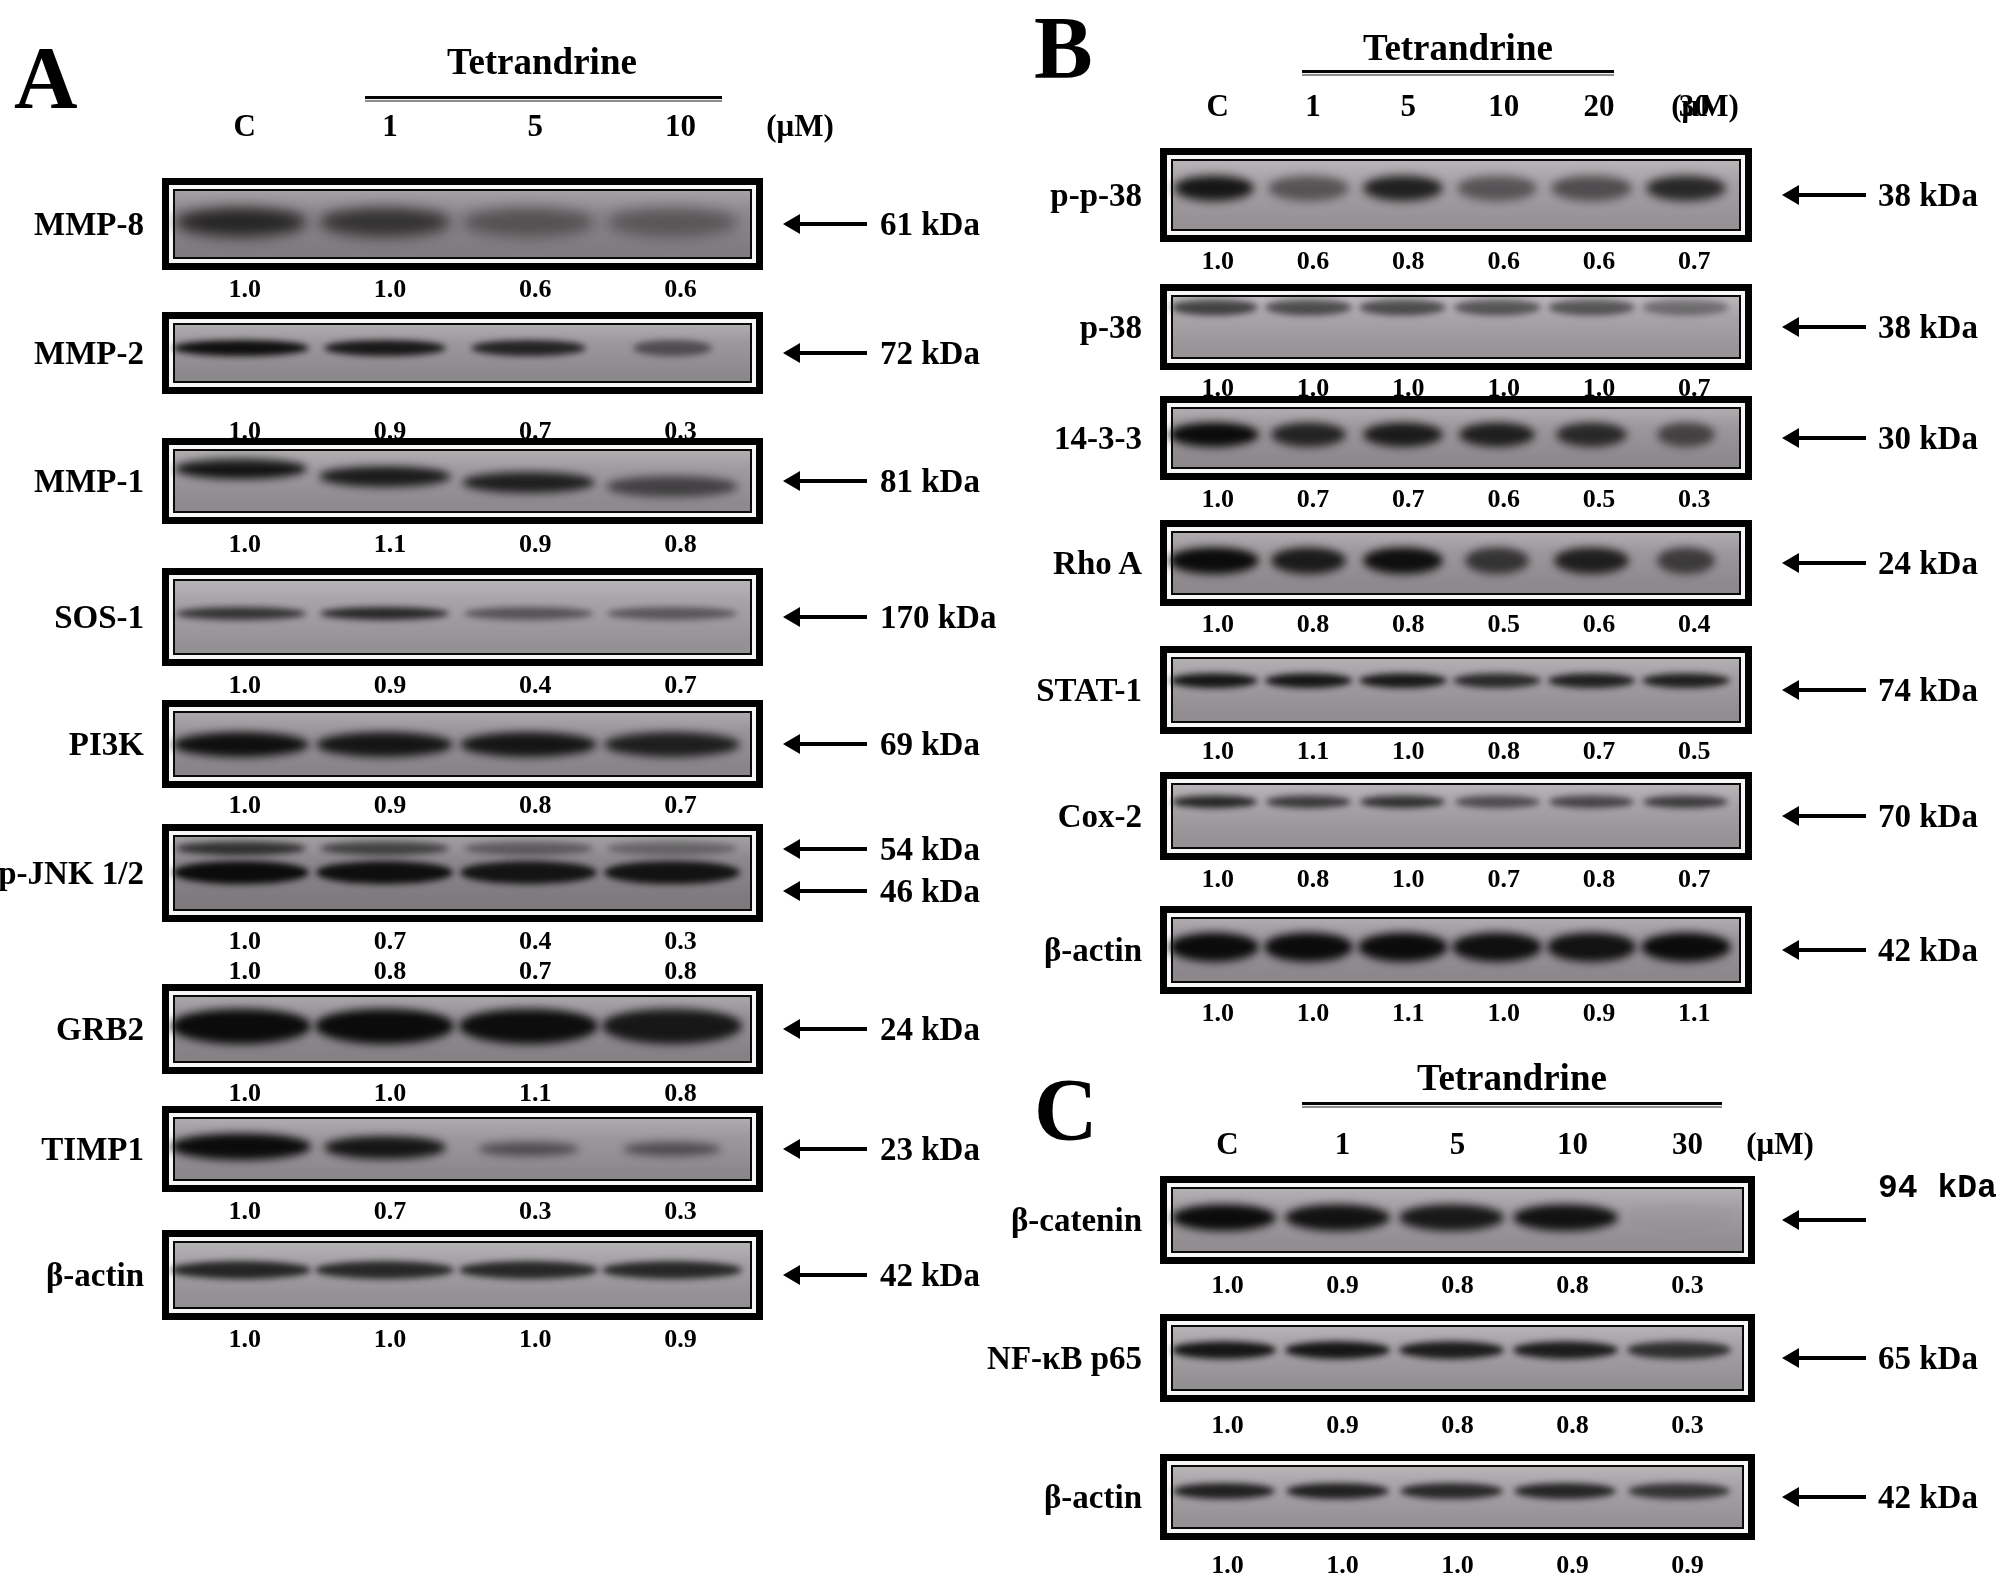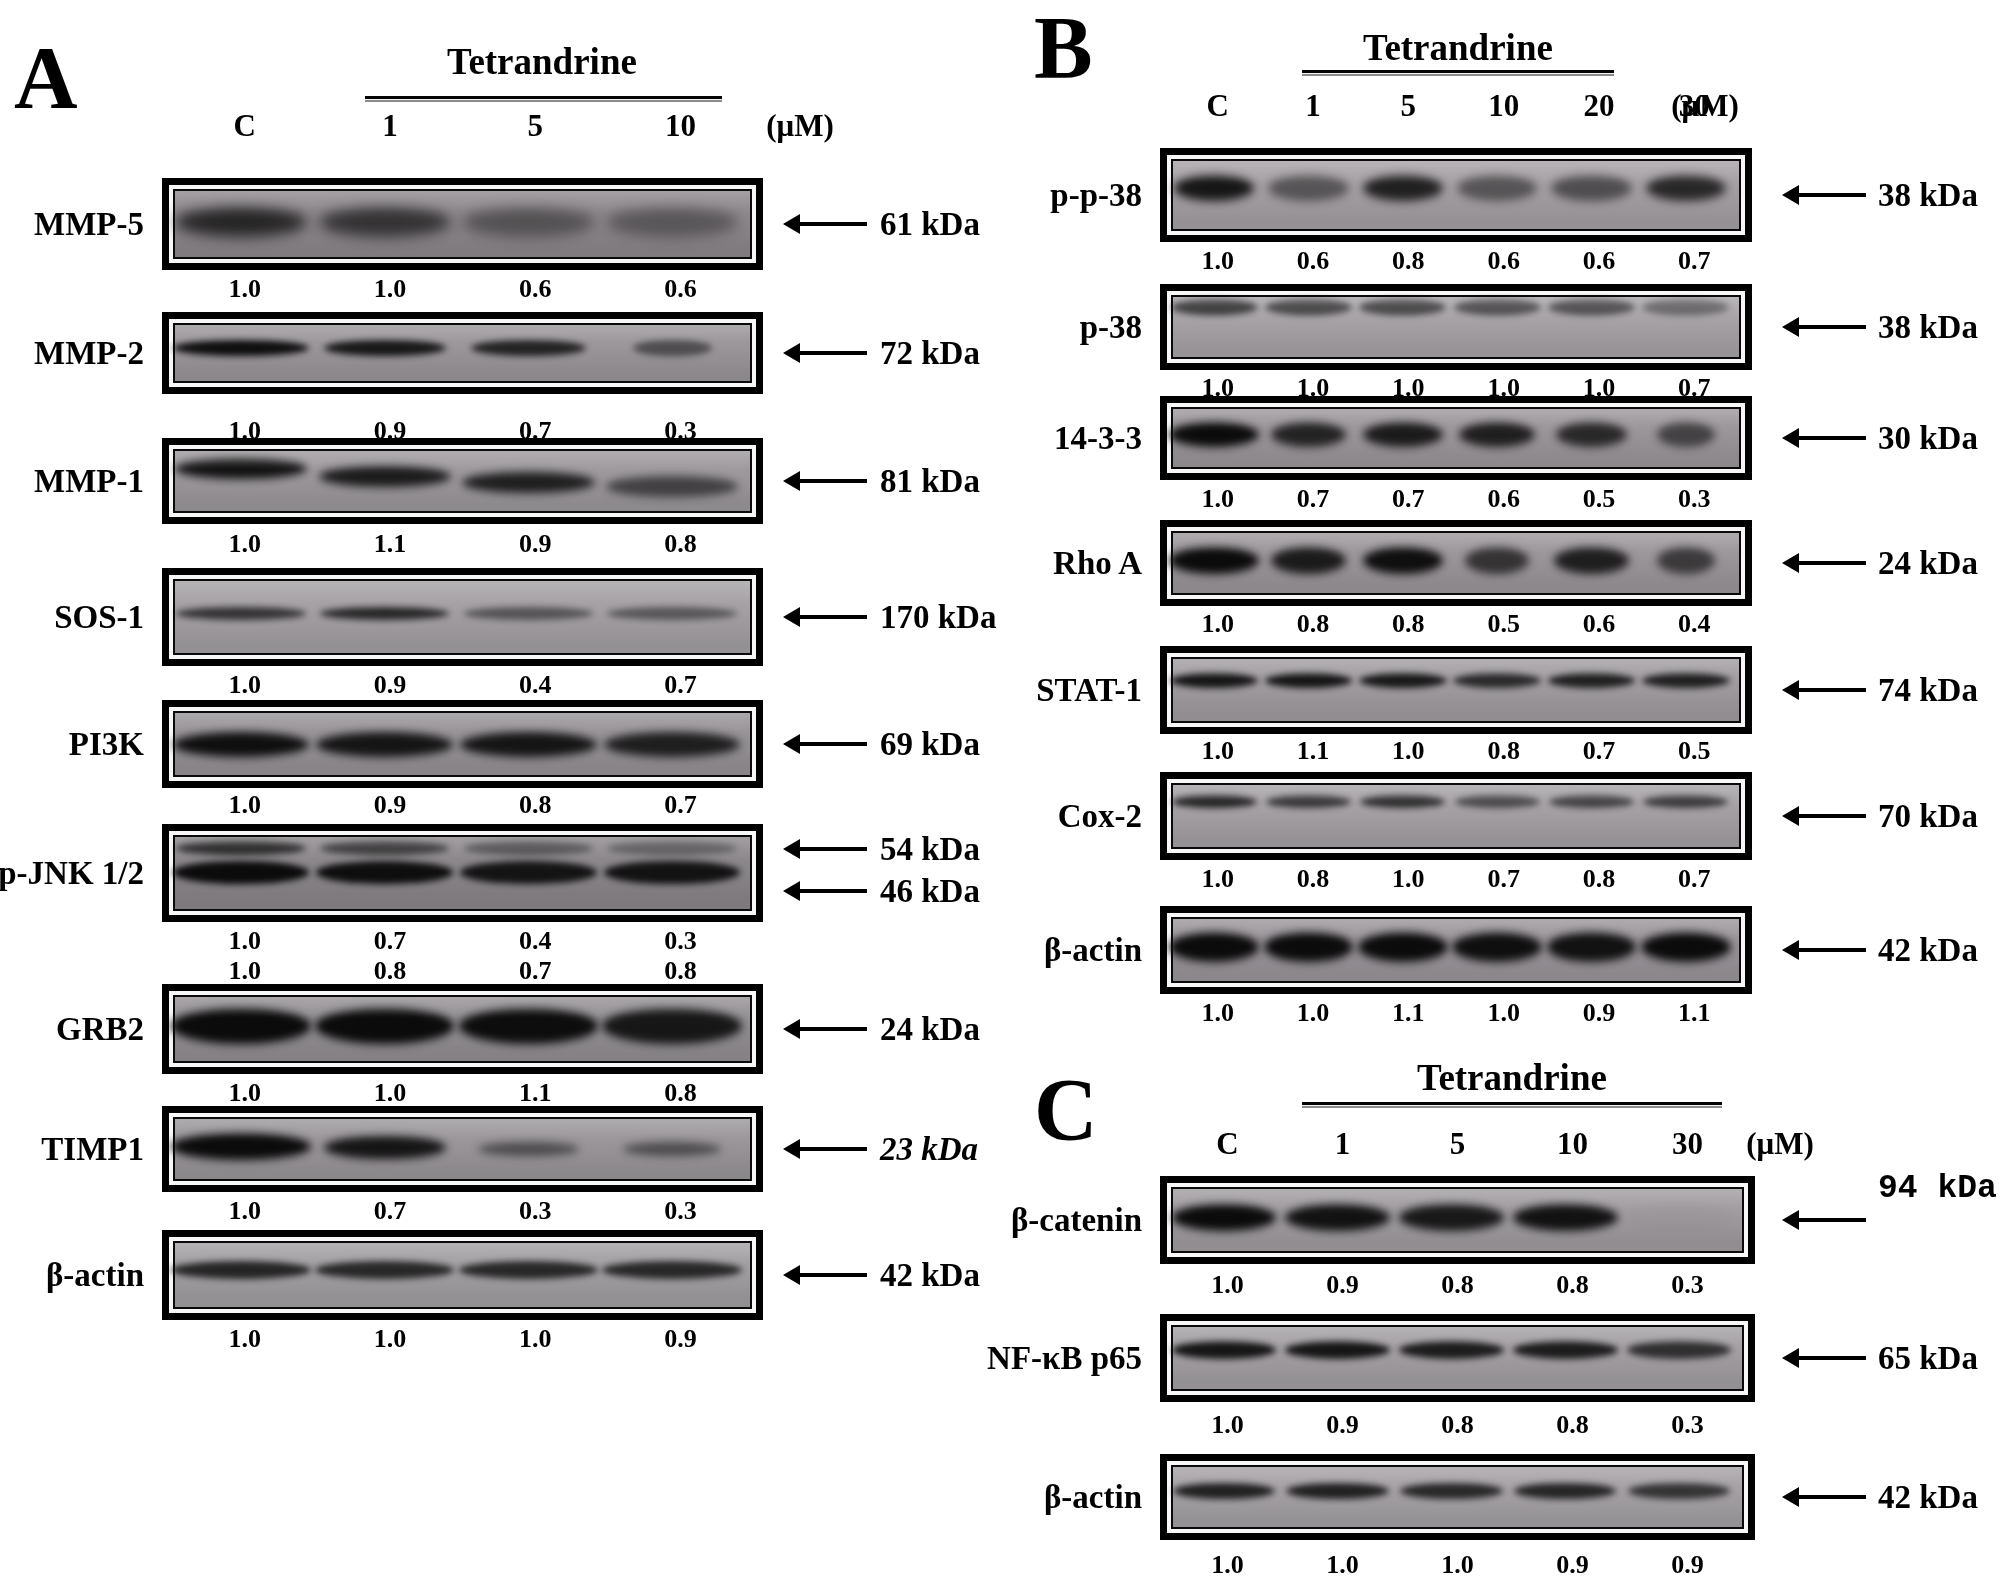--- a/index.html
+++ b/index.html
@@ -51,21 +51,21 @@
 
 <div class="fig" id="figure-root">
     <div class="abs panel-letter" style="left: 14px; top: 34px;">A</div>
     <div class="abs title" style="left: 542px; top: 40px;">Tetrandrine</div>
     <div class="abs tline" style="left: 365px; top: 96px; width: 357px;"></div>
     <div class="abs lane" style="left: 244.625px; top: 108px;">C</div>
     <div class="abs lane" style="left: 389.875px; top: 108px;">1</div>
     <div class="abs lane" style="left: 535.125px; top: 108px;">5</div>
     <div class="abs lane" style="left: 680.375px; top: 108px;">10</div>
     <div class="abs unit" style="left: 800px; top: 108px;">(μM)</div>
-    <div class="abs protein" style="top: 224px; right: 1864px;">MMP-5</div>
+    <div class="abs protein" style="top: 224px; right: 1864px;">MMP-8</div>
     <div class="abs blot" style="left: 162px; top: 178px; width: 601px; height: 92px; background: rgb(142, 137, 141);">
       <div class="band" style="left: 5.75px; top: 22.44px; width: 132.25px; height: 30px; opacity: 0.78; filter: blur(7px);"></div>
       <div class="band" style="left: 149.5px; top: 22.44px; width: 132.25px; height: 30px; opacity: 0.68; filter: blur(7px);"></div>
       <div class="band" style="left: 293.25px; top: 22.44px; width: 132.25px; height: 30px; opacity: 0.42; filter: blur(7px);"></div>
       <div class="band" style="left: 437px; top: 22.44px; width: 132.25px; height: 30px; opacity: 0.38; filter: blur(7px);"></div>
     </div>
     <div class="abs arrow" style="left: 783px; top: 213px; width: 84px; height: 22px;">
       <div class="shaft"></div>
       <div class="head"></div>
     </div>
@@ -187,21 +187,21 @@
     <div class="abs blot" style="left: 162px; top: 1106px; width: 601px; height: 86px; background: rgb(155, 151, 155);">
       <div class="band" style="left: 2.15625px; top: 20.4px; width: 139.438px; height: 27px; opacity: 1; filter: blur(4px);"></div>
       <div class="band" style="left: 154.531px; top: 23.4px; width: 122.188px; height: 23px; opacity: 0.92; filter: blur(4px);"></div>
       <div class="band" style="left: 309.062px; top: 29.4px; width: 100.625px; height: 14px; opacity: 0.52; filter: blur(4px);"></div>
       <div class="band" style="left: 454.25px; top: 29.4px; width: 97.75px; height: 14px; opacity: 0.52; filter: blur(4px);"></div>
     </div>
     <div class="abs arrow" style="left: 783px; top: 1138px; width: 84px; height: 22px;">
       <div class="shaft"></div>
       <div class="head"></div>
     </div>
-    <div class="abs kda" style="left: 880px; top: 1149px; font-style: italic;">23 kDa</div>
+    <div class="abs kda" style="left: 880px; top: 1149px;">23 kDa</div>
     <div class="abs val" style="left: 244.625px; top: 1196px;">1.0</div>
     <div class="abs val" style="left: 389.875px; top: 1196px;">0.7</div>
     <div class="abs val" style="left: 535.125px; top: 1196px;">0.3</div>
     <div class="abs val" style="left: 680.375px; top: 1196px;">0.3</div>
     <div class="abs protein" style="top: 1275px; right: 1864px;">β-actin</div>
     <div class="abs blot" style="left: 162px; top: 1230px; width: 601px; height: 90px; background: rgb(163, 160, 163);">
       <div class="band" style="left: 2.15625px; top: 24.32px; width: 139.438px; height: 18px; opacity: 0.82; filter: blur(3px);"></div>
       <div class="band" style="left: 145.906px; top: 24.32px; width: 139.438px; height: 18px; opacity: 0.8; filter: blur(3px);"></div>
       <div class="band" style="left: 289.656px; top: 24.32px; width: 139.438px; height: 18px; opacity: 0.8; filter: blur(3px);"></div>
       <div class="band" style="left: 433.406px; top: 24.32px; width: 139.438px; height: 18px; opacity: 0.8; filter: blur(3px);"></div>

